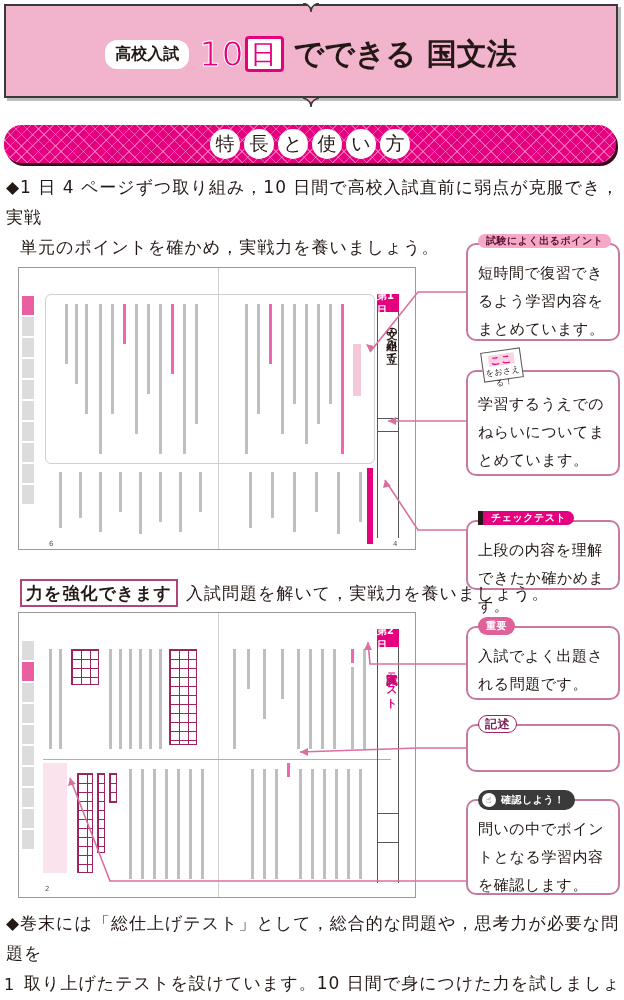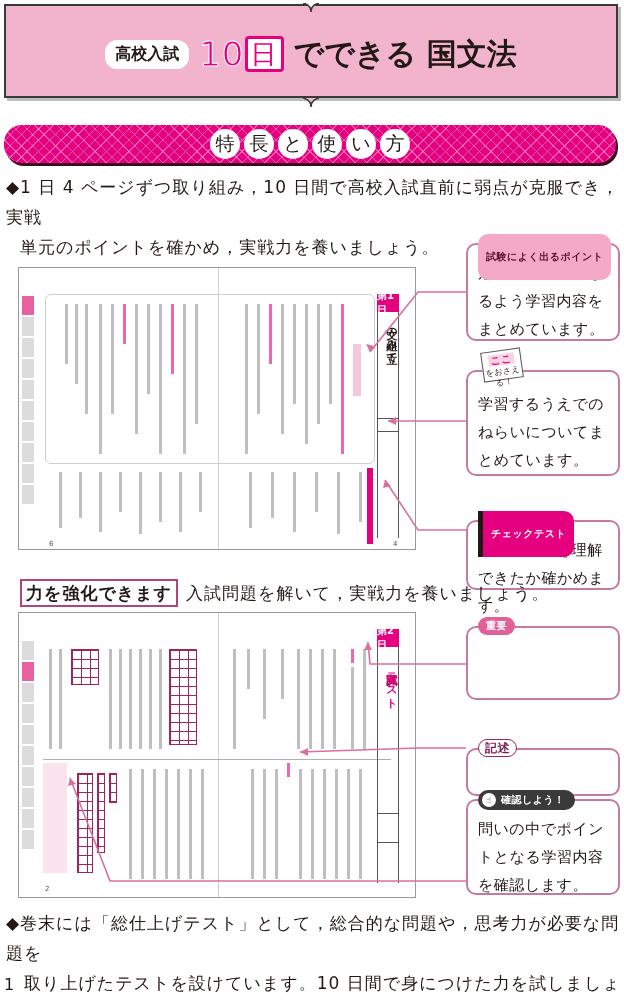--- a/index.html
+++ b/index.html
@@ -104,21 +104,21 @@
   .pink-strip { position: absolute; width: 8px; background: #f4c7da; }
 
   
   .callout {
     position: absolute; left: 466px; width: 154px;
     border: 2px solid #c77aa0; border-radius: 10px; background: #fff;
     padding: 14px 10px 8px 10px; font-size: 15px; line-height: 28px; letter-spacing: 0.5px;
   }
   .callout-tag {
     position: absolute; top: -11px; left: 10px; font-size: 10px; font-weight: bold;
-    padding: 16px 8px; border-radius: 10px; line-height: 14px;
+    padding: 0 8px; border-radius: 10px; line-height: 14px;
   }
   .tag-pinkpill { background: #f4a9c9; color: #5a1030; }
   .tag-check { background: #e4007f; color: #fff; border-radius: 0 10px 10px 0; border-left: 5px solid #231815; padding-left: 8px; }
   .tag-important { background: #e0609a; color: #fff; border-radius: 10px; padding: 2px 8px; }
   .tag-kijutsu { background: #fff; color: #7a1a50; border: 1.5px solid #a0245c; border-radius: 12px; font-size: 12px; padding: 1px 6px; }
   .tag-kakunin { background: #3a3a3a; color: #fff; border-radius: 12px; padding: 3px 10px 3px 4px; display: flex; align-items: center; gap: 5px; }
   .tag-kakunin .hand-icon { width: 14px; height: 14px; border-radius: 50%; background: #fff; color: #3a3a3a; font-size: 9px; display: flex; align-items: center; justify-content: center; }
   .tag-book {
     position: absolute; top: -22px; left: 14px; width: 40px; height: 30px;
     background: #fff; border: 1.5px solid #555; transform: rotate(-8deg);
@@ -315,22 +315,23 @@
   <div class="chapter-badge" style="left:358px; top:16px;">第2日</div>
   <div class="chapter-title" style="left:364px; top:52px;">
     <span>入試</span><span class="pink">実戦テスト</span>
   </div>
   <div style="position:absolute; left:358px; top:200px; width:22px; height:30px; border:1px solid #555; background:#fff;"></div>
   <div class="page-num" style="left:26px; top:272px;">2</div>
 </div>
 
 <div class="callout" style="top:626px; height:74px;">
   <span class="callout-tag tag-important">重要</span>
-</div>
-<div class="callout" style="top:748px; height:48px;">
+  <span>入試でよく出題される問題です。</span>
+</div>
+<div class="callout" style="top:724px; height:48px;">
   <span class="callout-tag tag-kijutsu">記述</span>
 </div>
 <div class="callout" style="top:799px; height:96px;">
   <span class="callout-tag tag-kakunin">
     <span class="hand-icon">☝</span>
     <span>確認しよう！</span>
   </span>
   <span>問いの中でポイントとなる学習内容を確認します。</span>
 </div>
 

